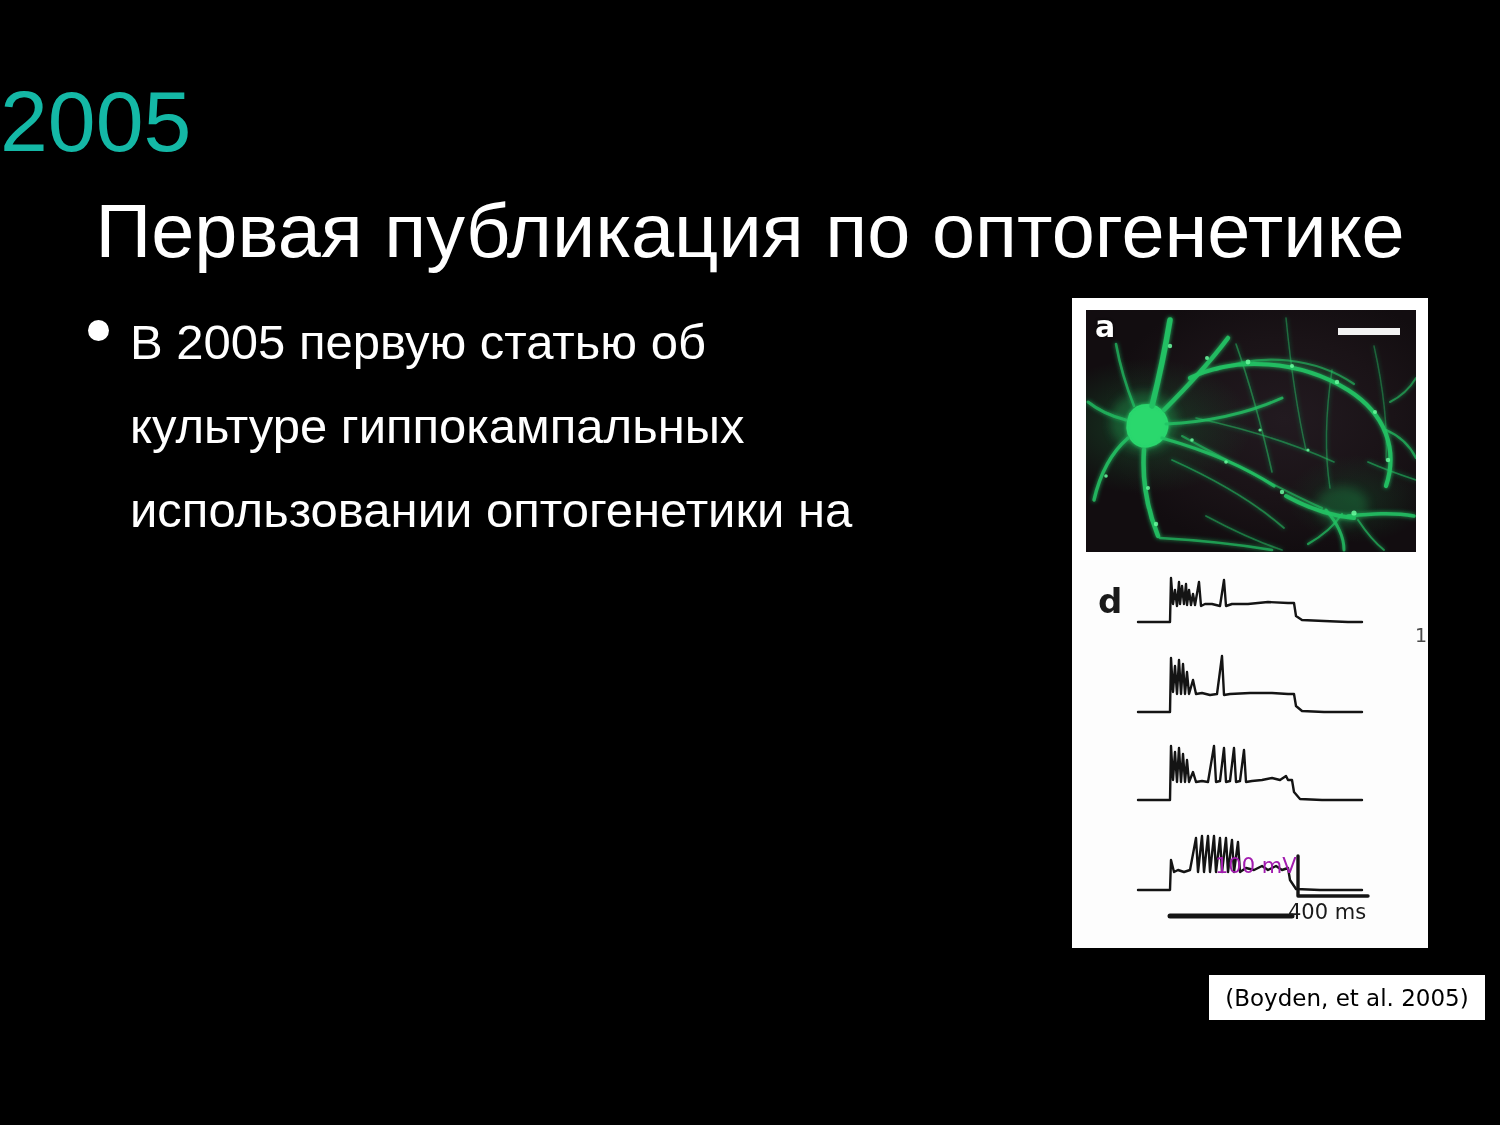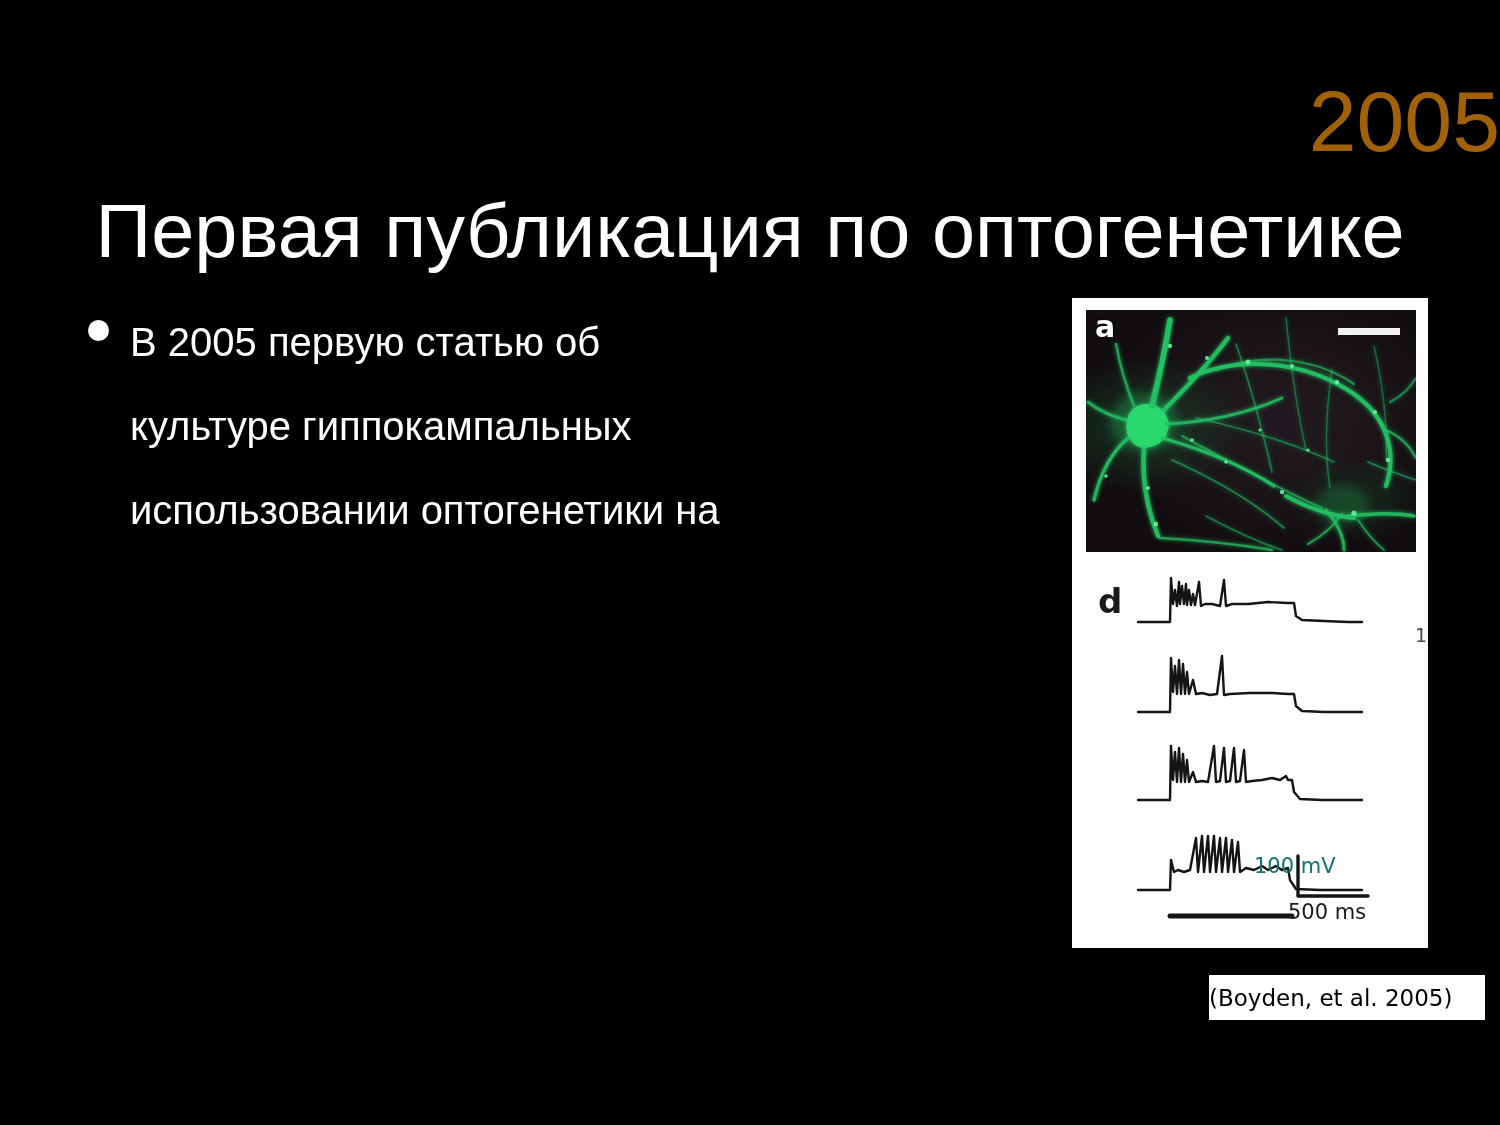--- a/index.html
+++ b/index.html
@@ -21,22 +21,22 @@
     inset: 0;
     background: #000000;
   }
 
   
   .slide-title {
     position: absolute;
     top: 78px;
     left: 0;
     width: 1500px;
-    text-align: right;
-    color: #a16207;
+    text-align: left;
+    color: #14b8a6;
     font-size: 86px;
     line-height: 1.0;
     font-weight: 400;
     letter-spacing: 0px;
   }
 
   .slide-subtitle {
     position: absolute;
     top: 193px;
     left: 0;
@@ -69,21 +69,21 @@
     left: 10px;
     top: 20px;
     width: 21px;
     height: 21px;
     border-radius: 50%;
     background: #ffffff;
   }
 
   .bullet-text {
     color: #ffffff;
-    font-size: 40px;
+    font-size: 49px;
     line-height: 84px;
     font-weight: 400;
   }
   .bullet-text .ln {
     display: block;
     white-space: nowrap;
   }
   .bullet-text .ln:first-child {
     text-indent: 0;
   }
@@ -174,25 +174,24 @@
     font-size: 19px;
     font-family: "DejaVu Sans", sans-serif;
     overflow: hidden;
     width: 11px;
     white-space: nowrap;
   }
   .panel-d .mv-label {
     position: absolute;
     left: 143px;
     top: 294px;
-    color: #0f766e;
+    color: #a21caf;
     font-size: 21px;
     font-family: "DejaVu Sans", sans-serif;
     white-space: nowrap;
-    padding-left: 39px;
   }
   .panel-d .ms-label {
     position: absolute;
     left: 216px;
     top: 340px;
     color: #1a1a1a;
     font-size: 21px;
     font-family: "DejaVu Sans", sans-serif;
     white-space: nowrap;
   }
@@ -200,20 +199,21 @@
   
   .citation-box {
     position: absolute;
     left: 1209px;
     top: 975px;
     width: 276px;
     height: 45px;
     background: #ffffff;
     display: flex;
     align-items: center;
+    justify-content: center;
   }
   .citation-text {
     color: #000000;
     font-size: 23px;
     font-family: "DejaVu Sans", sans-serif;
     white-space: nowrap;
   }
 </style>
 </head>
 <body>
@@ -351,21 +351,21 @@
                    L216,308 L218,320 L224,329 L248,330 L276,330 L290,330"></path>
 
           <path d="M98,356 L220,356" stroke-width="5"></path>
 
           <path d="M226,296 L226,336 L296,336" stroke-width="3.4"></path>
         </g>
       </svg>
       <span class="pd-label">d</span>
       <span class="cut-label">1</span>
       <span class="mv-label">100 mV</span>
-      <span class="ms-label">500 ms</span>
+      <span class="ms-label">400 ms</span>
     </div>
 
   </div>
 
   <div class="citation-box">
     <span class="citation-text">(Boyden, et al. 2005)</span>
   </div>
 
 </div>
 

